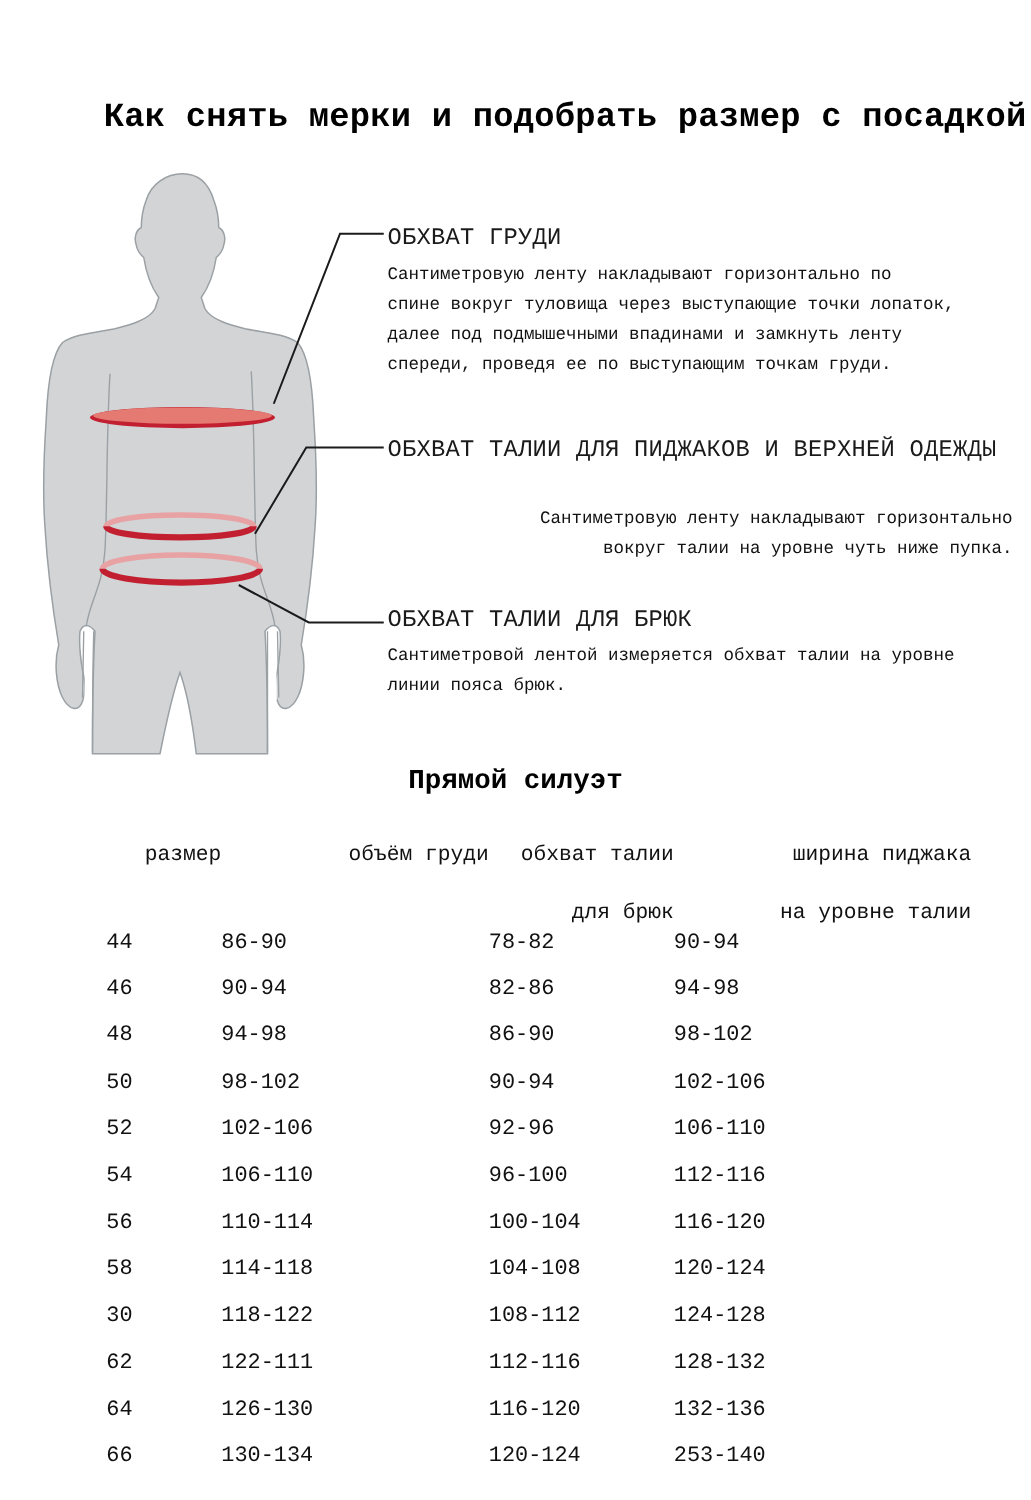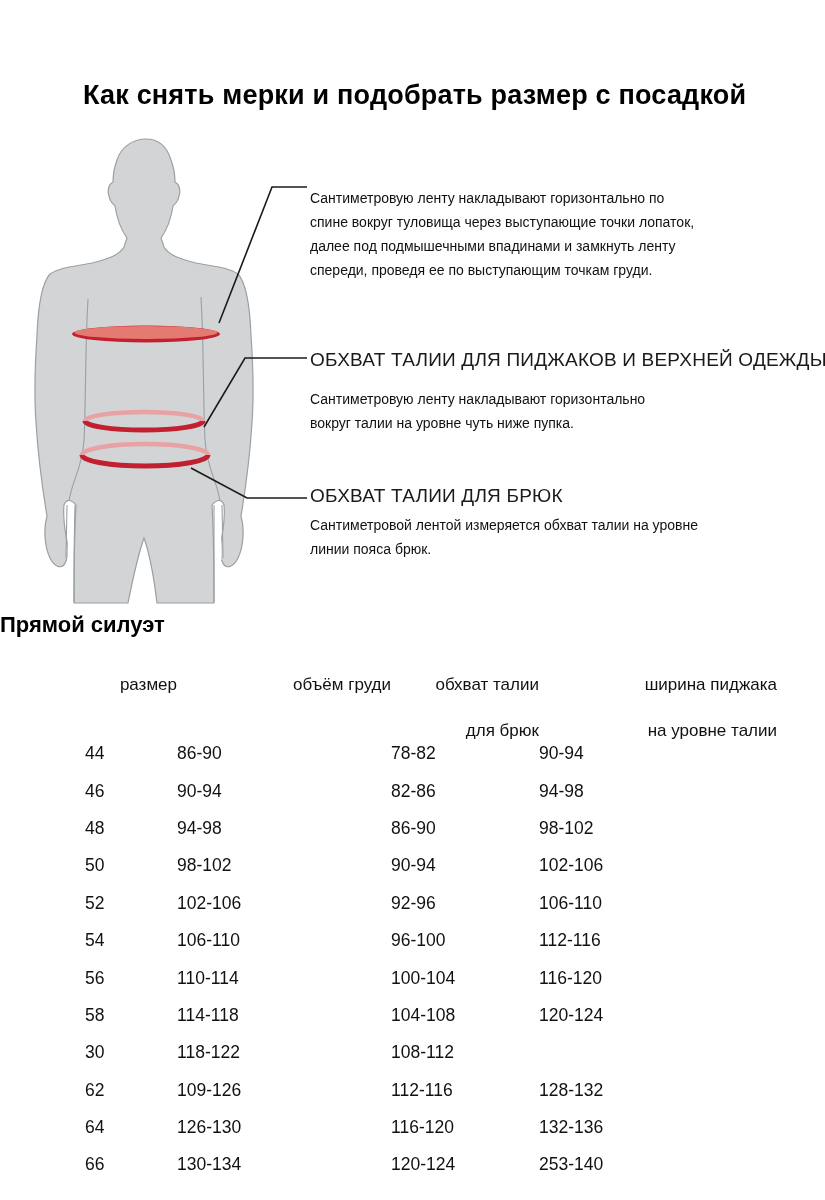--- a/index.html
+++ b/index.html
@@ -1,18 +1,18 @@
 <!DOCTYPE html>
 <html style="--body-gray: #d2d4d6; --outline-gray: #9aa0a4; --tape-red: #c22030; --tape-pink: #e9a2a4; --tape-light: #e57a72; --leader-black: #1b1b1b;"><head>
 <meta charset="utf-8">
 <style>
   html,body{margin:0;padding:0;background:#ffffff;}
   .page{
     position:relative;width:825px;height:1200px;background:#fff;overflow:hidden;
-    font-family:Liberation Sans, sans-serif;color:#1a1a1a;
+    font-family:Liberation Mono, monospace;color:#1a1a1a;
   }
   .page-title{
     position:absolute;left:83px;top:80px;margin:0;
     font-size:27px;font-weight:bold;color:#000;white-space:nowrap;letter-spacing:0.2px;
   }
   .figure-svg{position:absolute;left:0;top:0;}
 
   
   .body-fill{fill:var(--body-gray);stroke:var(--outline-gray);stroke-width:1.2;}
   .seam{fill:none;stroke:var(--outline-gray);stroke-width:1.1;}
@@ -26,21 +26,21 @@
   .annotation{position:absolute;left:310px;}
   .annotation h2{
     margin:0;font-size:19px;font-weight:normal;color:#1a1a1a;
     white-space:nowrap;letter-spacing:0.2px;
   }
   .annotation p{
     margin:0;font-size:14px;line-height:24px;color:#111;
     white-space:pre-line;width:500px;
   }
   .table-title{
-    position:absolute;left:0;top:612px;width:825px;margin:0;
+    position:absolute;left:0;top:612px;width:825px;margin:0;text-align:center;
     font-size:22px;font-weight:bold;color:#000;
   }
   .size-table{position:absolute;left:85px;top:662px;width:692px;}
   .thead,.tr{display:grid;grid-template-columns:92px 214px 148px 238px;}
   .th{
     font-size:17px;line-height:46px;text-align:right;white-space:pre-line;color:#111;
   }
   .tbody{position:absolute;left:0;top:73px;width:692px;}
   .tr{height:37.4px;align-items:center;}
   .td{font-size:17.5px;color:#111;}
@@ -113,29 +113,30 @@
 
     <path class="ring-top" d="M 82,455 A 63 11 0 0 1 208,455"></path>
     <path class="ring-bottom" d="M 82,455 A 63 11 0 0 0 208,455"></path>
 
     <path class="leader" d="M 219,323 L 272,187 L 307,187"></path>
     <path class="leader" d="M 204,427 L 245,358 L 307,358"></path>
     <path class="leader" d="M 191,468 L 247,498 L 307,498"></path>
   </svg>
 
   <section class="annotation" style="top:179px;">
+    <h2>ОБХВАТ ГРУДИ</h2>
     <p style="margin-top:7px;">Сантиметровую ленту накладывают горизонтально по
 спине вокруг туловища через выступающие точки лопаток,
 далее под подмышечными впадинами и замкнуть ленту
 спереди, проведя ее по выступающим точкам груди.</p>
   </section>
 
   <section class="annotation" style="top:349px;">
     <h2>ОБХВАТ ТАЛИИ ДЛЯ ПИДЖАКОВ И ВЕРХНЕЙ ОДЕЖДЫ</h2>
-    <p style="margin-top:16px;">Сантиметровую ленту накладывают горизонтально
+    <p style="margin-top:32px;text-align:right;">Сантиметровую ленту накладывают горизонтально
 вокруг талии на уровне чуть ниже пупка.</p>
   </section>
 
   <section class="annotation" style="top:485px;">
     <h2>ОБХВАТ ТАЛИИ ДЛЯ БРЮК</h2>
     <p style="margin-top:6px;">Сантиметровой лентой измеряется обхват талии на уровне
 линии пояса брюк.</p>
   </section>
 
   <h3 class="table-title">Прямой силуэт</h3>
@@ -195,24 +196,25 @@
         <div class="tr">
           <div class="td">58</div>
           <div class="td">114-118</div>
           <div class="td">104-108</div>
           <div class="td">120-124</div>
         </div>
         <div class="tr">
           <div class="td">30</div>
           <div class="td">118-122</div>
           <div class="td">108-112</div>
+          <div class="td">124-128</div>
         </div>
         <div class="tr">
           <div class="td">62</div>
-          <div class="td">109-126</div>
+          <div class="td">122-111</div>
           <div class="td">112-116</div>
           <div class="td">128-132</div>
         </div>
         <div class="tr">
           <div class="td">64</div>
           <div class="td">126-130</div>
           <div class="td">116-120</div>
           <div class="td">132-136</div>
         </div>
         <div class="tr">

